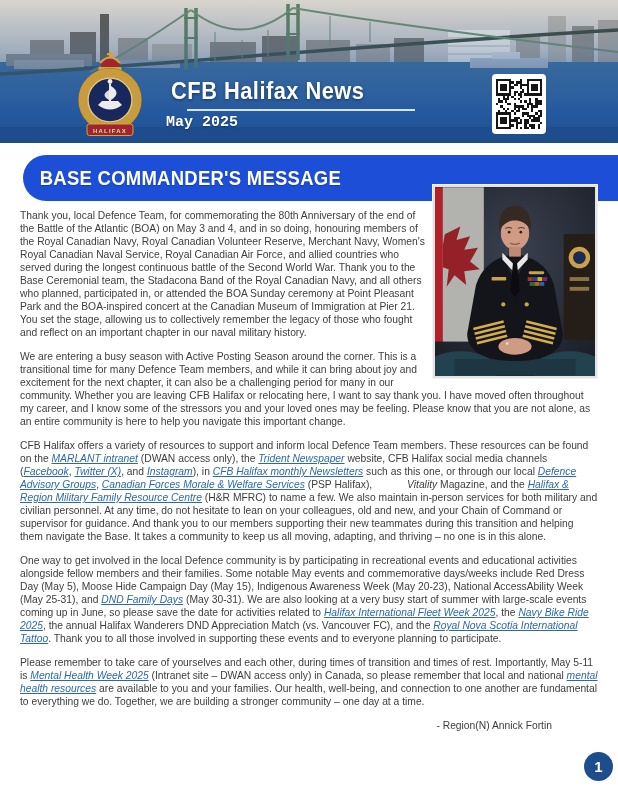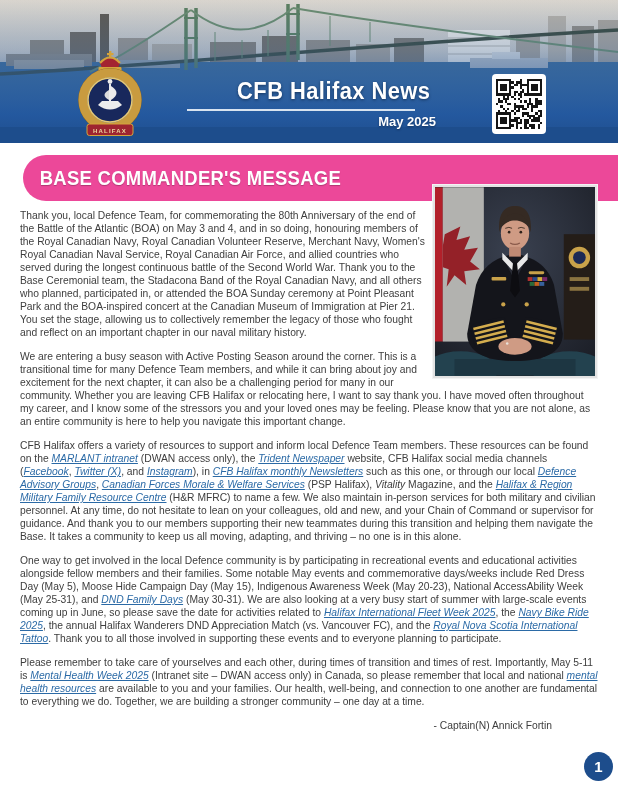--- a/index.html
+++ b/index.html
@@ -7,65 +7,66 @@
   #page {
     position:relative; width:618px; height:798px; margin:0 auto;
     background:#ffffff; overflow:hidden;
     font-family:"Liberation Sans", sans-serif;
   }
 
   
   .header { position:absolute; left:0; top:0; width:618px; height:143px; overflow:hidden; }
   .header svg.scene { position:absolute; left:0; top:0; }
   .crest { position:absolute; left:55px; top:50px; width:110px; height:88px; z-index:4; }
-  .title-block { position:absolute; left:166px; top:80px; width:270px; text-align:right; z-index:3; }
+  .title-block { position:absolute; left:166px; top:80px; width:270px; text-align:left; z-index:3; }
   .title-block h1 {
     color:#fff; font-size:23px; font-weight:bold; letter-spacing:.5px; line-height:1;
     text-shadow:0 1px 3px rgba(10,30,60,.65); white-space:nowrap;
   }
   .title-block h1 span { display:inline-block; transform:scaleX(.95); }
   .title-divider { width:228px; height:2px; background:rgba(236,242,248,.9); margin:6px auto 4px; }
   .subtitle {
-    color:#fff; font-size:13px; font-weight:bold; line-height:1;
+    color:#fff; font-size:15px; font-weight:bold; line-height:1;
     text-shadow:0 1px 2px rgba(10,30,60,.6);
+    font-family:Liberation Mono, monospace;
   }
   .qr-box {
     position:absolute; left:492px; top:74px; width:54px; height:60px;
     background:#fff; border-radius:4px; z-index:3; display:flex; align-items:center; justify-content:center;
   }
   .qr-grid { display:grid; grid-template-columns:repeat(21,1fr); grid-template-rows:repeat(21,1fr);
     width:46px; height:50px; }
   .qr-grid i { display:block; }
   .qr-grid i.b { background:#151515; }
 
   
   .banner {
     position:absolute; left:23px; top:155px; width:595px; height:46px;
-    background:#ec4899; border-radius:23px 0 0 23px; z-index:2;
+    background:#1d4ed8; border-radius:23px 0 0 23px; z-index:2;
     display:flex; align-items:center;
   }
   .banner .banner-text {
     color:#fff; font-size:21px; font-weight:bold; letter-spacing:.3px;
     padding-left:19px; transform:scaleX(.88); transform-origin:left center; white-space:nowrap;
     text-shadow:0 1px 1px rgba(0,0,0,.25);
   }
 
   
   .photo {
     position:absolute; left:433px; top:185px; width:164px; height:193px; z-index:3;
     border:2px solid #e3e3e3; box-shadow:0 0 0 1px #f3f3f3; background:#1d2027; overflow:hidden;
   }
 
   
   .article { position:absolute; left:20px; top:209px; width:578px; z-index:1;
     color:#3d3d3d; font-size:10.3px; line-height:13px; }
   .wrap-spacer { float:right; width:173px; height:172px; }
   .article p.para { margin:0 0 11px 0; }
   .article a.link { color:#2b6aa6; text-decoration:underline; text-underline-offset:1px; cursor:pointer;font-style:italic; }
-  .article em { font-style:italic; }
+  .article em { font-style:italic;margin-left:32px; }
   .signature { text-align:right; padding-right:46px; margin-top:1px; font-size:10.3px; color:#3d3d3d; }
 
   
   .page-num {
     position:absolute; left:584px; top:752px; width:29px; height:29px; border-radius:50%;
     background:#1d4d8c; color:#fff; font-size:15px; font-weight:bold;
     display:flex; align-items:center; justify-content:center; z-index:4;
   }
 </style>
 </head>
@@ -695,20 +696,20 @@
 
   <div class="article">
     <div class="wrap-spacer"></div>
     <div id="article-body">
         <p class="para"><span>Thank you, local Defence Team, for commemorating the 80th Anniversary of the end of the Battle of the Atlantic (BOA) on May 3 and 4, and in so doing, honouring members of the Royal Canadian Navy, Royal Canadian Volunteer Reserve, Merchant Navy, Women's Royal Canadian Naval Service, Royal Canadian Air Force, and allied countries who served during the longest continuous battle of the Second World War. Thank you to the Base Ceremonial team, the Stadacona Band of the Royal Canadian Navy, and all others who planned, participated in, or attended the BOA Sunday ceremony at Point Pleasant Park and the BOA-inspired concert at the Canadian Museum of Immigration at Pier 21. You set the stage, allowing us to collectively remember the legacy of those who fought and reflect on an important chapter in our naval military history.</span></p>
         <p class="para"><span>We are entering a busy season with Active Posting Season around the corner. This is a transitional time for many Defence Team members, and while it can bring about joy and excitement for the next chapter, it can also be a challenging period for many in our community. Whether you are leaving CFB Halifax or relocating here, I want to say thank you. I have moved often throughout my career, and I know some of the stressors you and your loved ones may be feeling. Please know that you are not alone, as an entire community is here to help you navigate this important change.</span></p>
         <p class="para"><span>CFB Halifax offers a variety of resources to support and inform local Defence Team members. These resources can be found on the </span><a class="link" href="#">MARLANT intranet</a><span> (DWAN access only), the </span><a class="link" href="#">Trident Newspaper</a><span> website, CFB Halifax social media channels (</span><a class="link" href="#">Facebook</a><span>, </span><a class="link" href="#">Twitter (X)</a><span>, and </span><a class="link" href="#">Instagram</a><span>), in </span><a class="link" href="#">CFB Halifax monthly Newsletters</a><span> such as this one, or through our local </span><a class="link" href="#">Defence Advisory Groups</a><span>, </span><a class="link" href="#">Canadian Forces Morale &amp; Welfare Services</a><span> (PSP Halifax), </span><em>Vitality</em><span> Magazine, and the </span><a class="link" href="#">Halifax &amp; Region Military Family Resource Centre</a><span> (H&amp;R MFRC) to name a few. We also maintain in-person services for both military and civilian personnel. At any time, do not hesitate to lean on your colleagues, old and new, and your Chain of Command or supervisor for guidance. And thank you to our members supporting their new teammates during this transition and helping them navigate the Base. It takes a community to keep us all moving, adapting, and thriving – no one is in this alone.</span></p>
         <p class="para"><span>One way to get involved in the local Defence community is by participating in recreational events and educational activities alongside fellow members and their families. Some notable May events and commemorative days/weeks include Red Dress Day (May 5), Moose Hide Campaign Day (May 15), Indigenous Awareness Week (May 20-23), National AccessAbility Week (May 25-31), and </span><a class="link" href="#">DND Family Days</a><span> (May 30-31). We are also looking at a very busy start of summer with large-scale events coming up in June, so please save the date for activities related to </span><a class="link" href="#">Halifax International Fleet Week 2025</a><span>, the </span><a class="link" href="#">Navy Bike Ride 2025</a><span>, the annual Halifax Wanderers DND Appreciation Match (vs. Vancouver FC), and the </span><a class="link" href="#">Royal Nova Scotia International Tattoo</a><span>. Thank you to all those involved in supporting these events and to everyone planning to participate.</span></p>
         <p class="para"><span>Please remember to take care of yourselves and each other, during times of transition and times of rest. Importantly, May 5-11 is </span><a class="link" href="#">Mental Health Week 2025</a><span> (Intranet site – DWAN access only) in Canada, so please remember that local and national </span><a class="link" href="#">mental health resources</a><span> are available to you and your families. Our health, well-being, and connection to one another are fundamental to everything we do. Together, we are building a stronger community – one day at a time.</span></p>
       </div>
-    <div class="signature">- Captain(N) Annick Fortin</div>
+    <div class="signature">- Region(N) Annick Fortin</div>
   </div>
 
   <div class="page-num">
     <span>1</span>
   </div>
 
 </div>
 
 </body></html>

